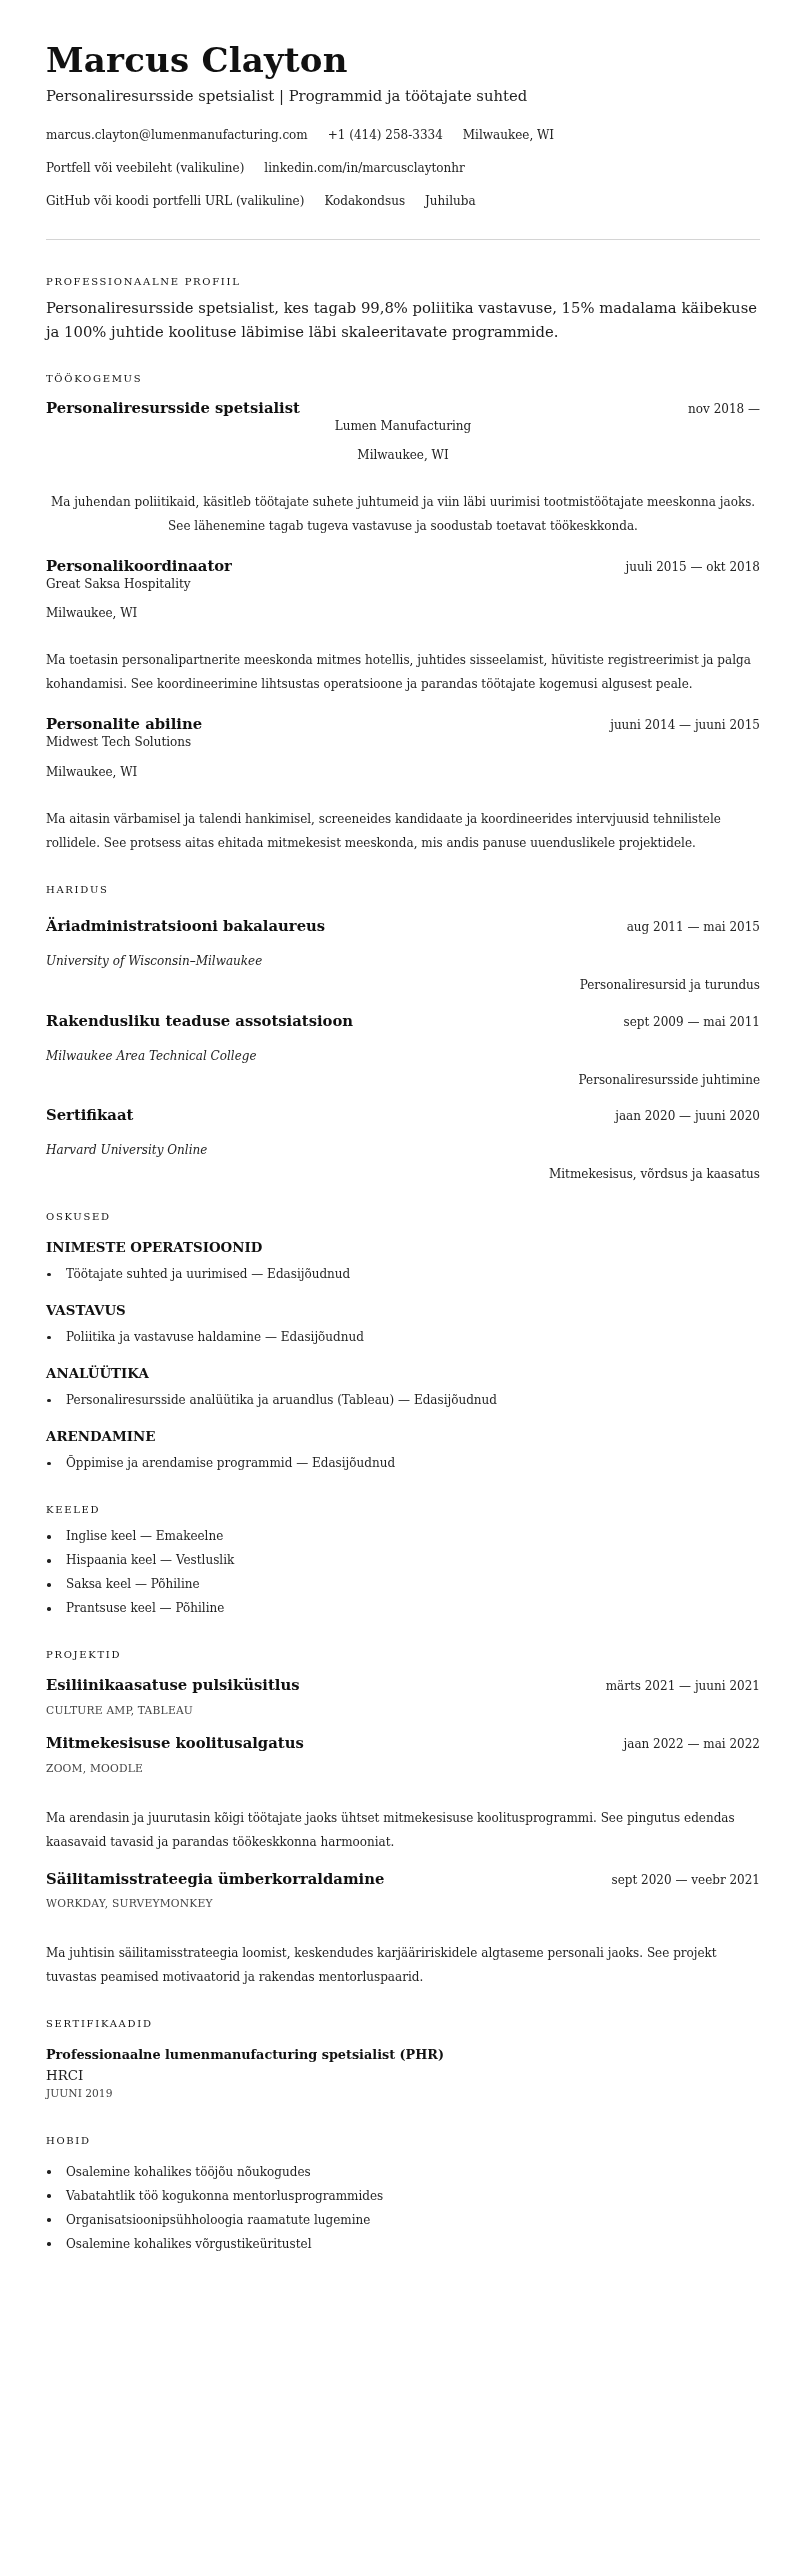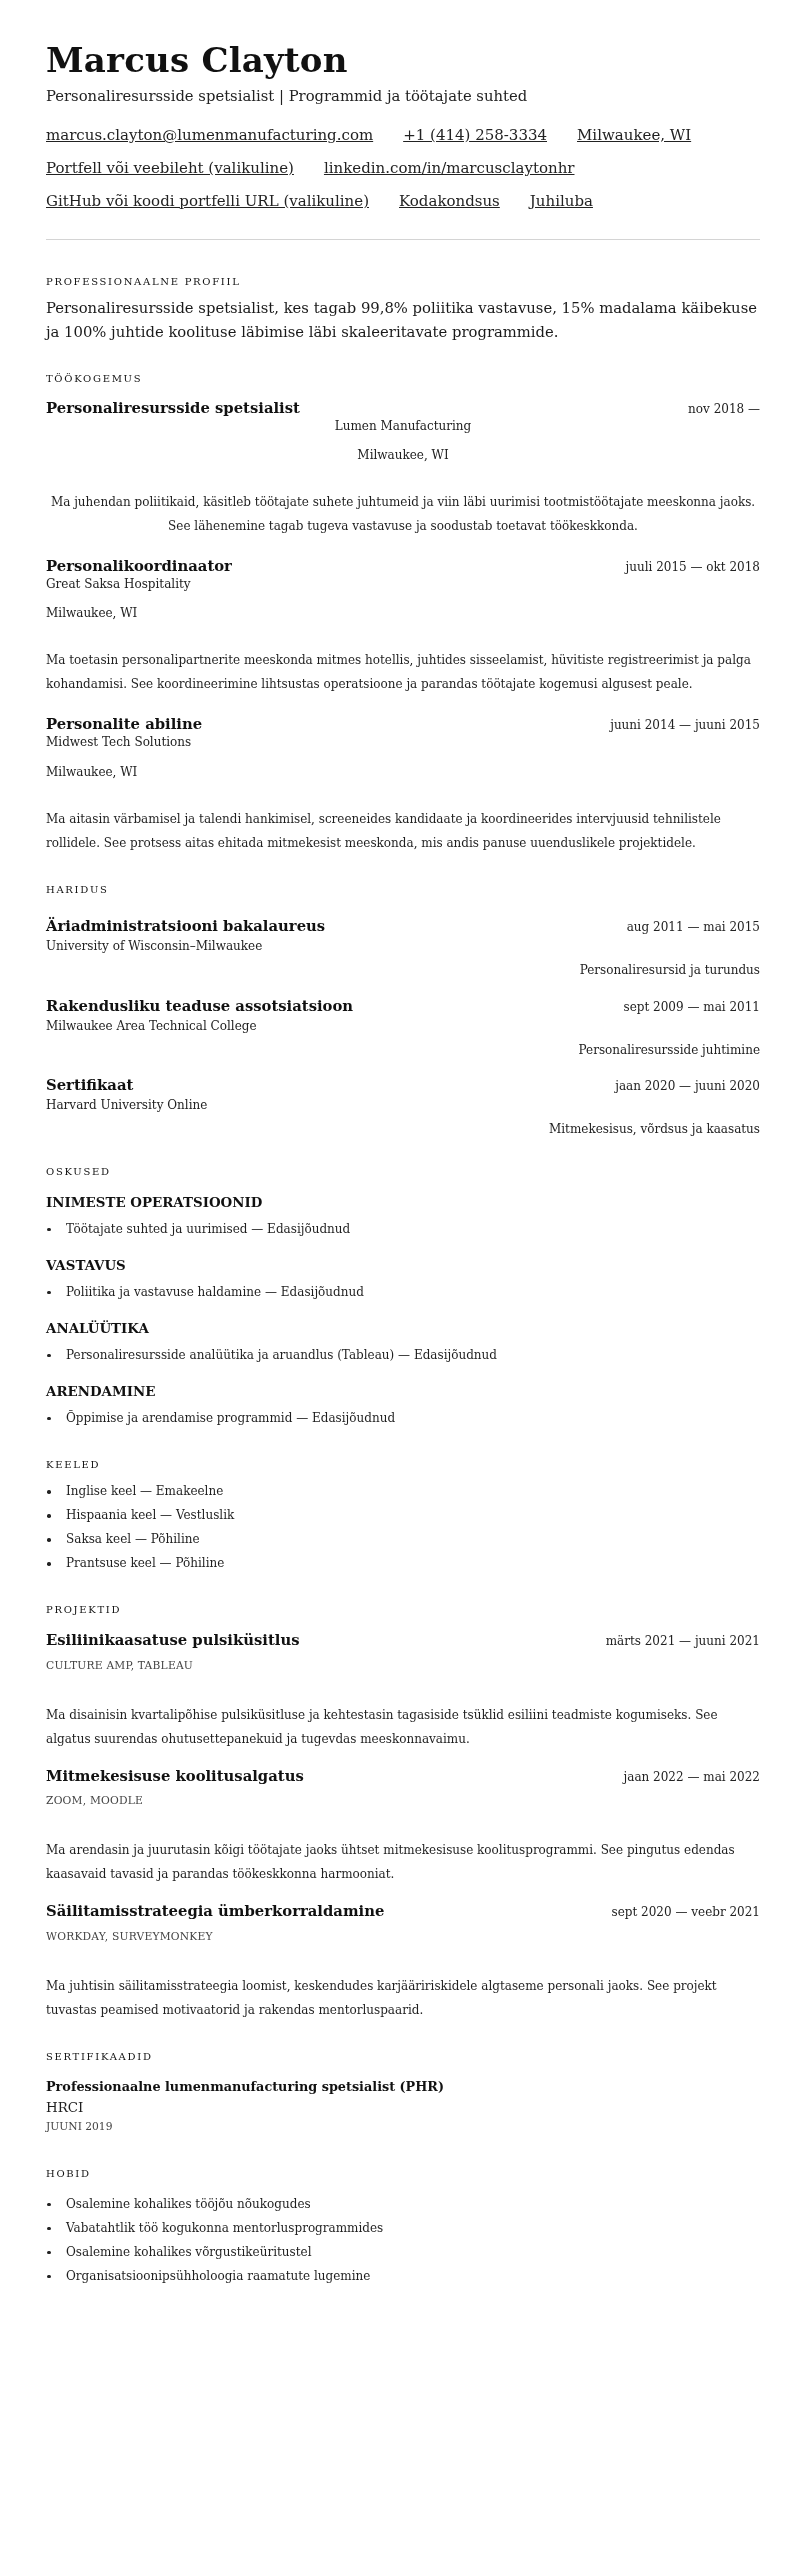--- a/index.html
+++ b/index.html
@@ -6,21 +6,21 @@
   html, body { background: #ffffff; }
   body {
     width: 806px;
     font-family: "DejaVu Serif", serif;
     color: #1a1a1a;
   }
   .page { padding: 39px 46px 40px 46px; }
 
   .name { font-size: 34px; font-weight: bold; line-height: 43px; color: #111; letter-spacing: 0.2px; }
   .headline { font-size: 14.8px; line-height: 20px; margin-top: 4px; color: #222; }
-  .contact-row { font-size: 15px; line-height: 16px; color: #222; display: flex; gap: 30px; text-decoration: underline; }
+  .contact-row { font-size: 12px; line-height: 16px; color: #222; display: flex; gap: 20px; }
   .contact-row.r1 { margin-top: 21px; }
   .contact-row.r2, .contact-row.r3 { margin-top: 17px; }
 
   .divider { height: 1.3px; background: #d4d4d4; margin-top: 29.5px; }
 
   .section-title {
     font-size: 10px; font-weight: normal; letter-spacing: 1.7px;
     text-transform: uppercase; color: #111; line-height: 13.4px;
   }
   .sec-profile { margin-top: 35px; }
@@ -38,21 +38,21 @@
   .exp { margin-top: 16px; }
   .exp:first-of-type { margin-top: 12px; text-align: center; }
   .exp .org { margin-top: 1.3px; }
   .exp .loc { margin-top: 13.4px; }
   .exp .desc { margin-top: 27px; }
   .exp + .exp { margin-top: 17.5px; }
 
   
   .edu { margin-top: 17.5px; }
   .edu.first { margin-top: 20px; }
-  .edu .school { margin-top: 3px; }
+  .edu .school { margin-top: 18px; font-style: italic; }
   .edu .field { margin-top: 8px; text-align: right; }
 
   
   .skill-group { margin-top: 16px; }
   .skill-group.first { margin-top: 16px; }
   .skill-cat { font-size: 13.4px; font-weight: bold; line-height: 17.5px; text-transform: uppercase; color: #111; }
   ul.bullets { list-style: none; }
   ul.bullets li { position: relative; padding-left: 20px; font-size: 12px; line-height: 24px; color: #1f1f1f; }
   ul.bullets li::before {
     content: ""; position: absolute; left: 1.3px; top: 10.7px;
@@ -215,21 +215,20 @@
 
   <section class="sec">
     <h2 class="section-title">Projektid</h2>
 
     <div class="proj first">
       <div class="entry-head">
         <span class="entry-title">Esiliinikaasatuse pulsiküsitlus</span>
         <span class="entry-date">märts 2021 — juuni 2021</span>
       </div>
       <div class="tags">Culture Amp, Tableau</div>
-      <p class="desc">Ma disainisin kvartalipõhise pulsiküsitluse ja kehtestasin tagasiside tsüklid esiliini teadmiste kogumiseks. See algatus suurendas ohutusettepanekuid ja tugevdas meeskonnavaimu.</p>
     </div>
 
     <div class="proj">
       <div class="entry-head">
         <span class="entry-title">Mitmekesisuse koolitusalgatus</span>
         <span class="entry-date">jaan 2022 — mai 2022</span>
       </div>
       <div class="tags">Zoom, Moodle</div>
       <p class="desc">Ma arendasin ja juurutasin kõigi töötajate jaoks ühtset mitmekesisuse koolitusprogrammi. See pingutus edendas kaasavaid tavasid ja parandas töökeskkonna harmooniat.</p>
     </div>
@@ -251,19 +250,19 @@
       <div class="cert-issuer">HRCI</div>
       <div class="cert-date">juuni 2019</div>
     </div>
   </section>
 
   <section class="sec-hobbies">
     <h2 class="section-title">Hobid</h2>
     <ul class="bullets hobby-list">
       <li>Osalemine kohalikes tööjõu nõukogudes</li>
       <li>Vabatahtlik töö kogukonna mentorlusprogrammides</li>
+      <li>Organisatsioonipsühholoogia raamatute lugemine</li>
       <li>Osalemine kohalikes võrgustikeüritustel</li>
-      <li>Organisatsioonipsühholoogia raamatute lugemine</li>
     </ul>
   </section>
 
 </div>
 
 
 </body></html>

